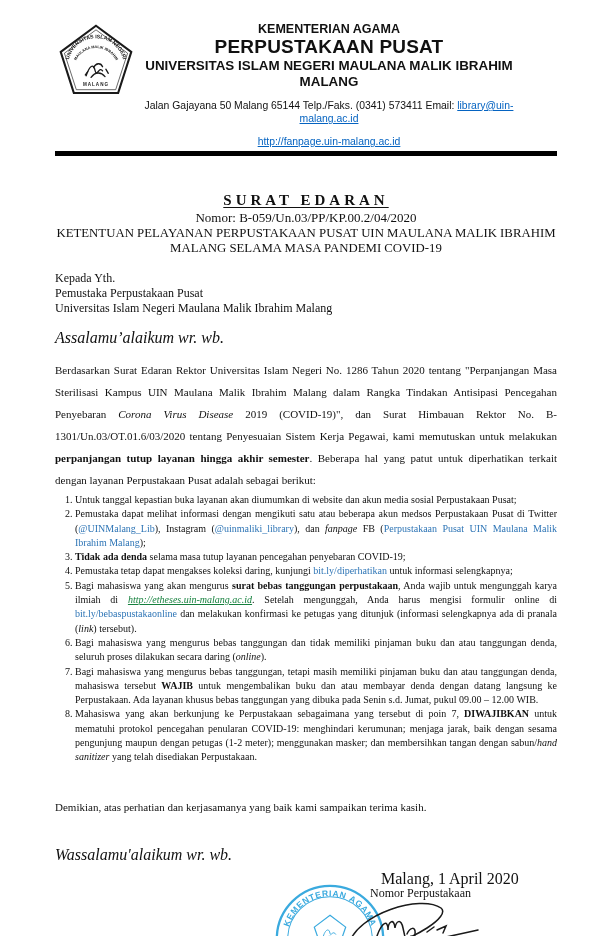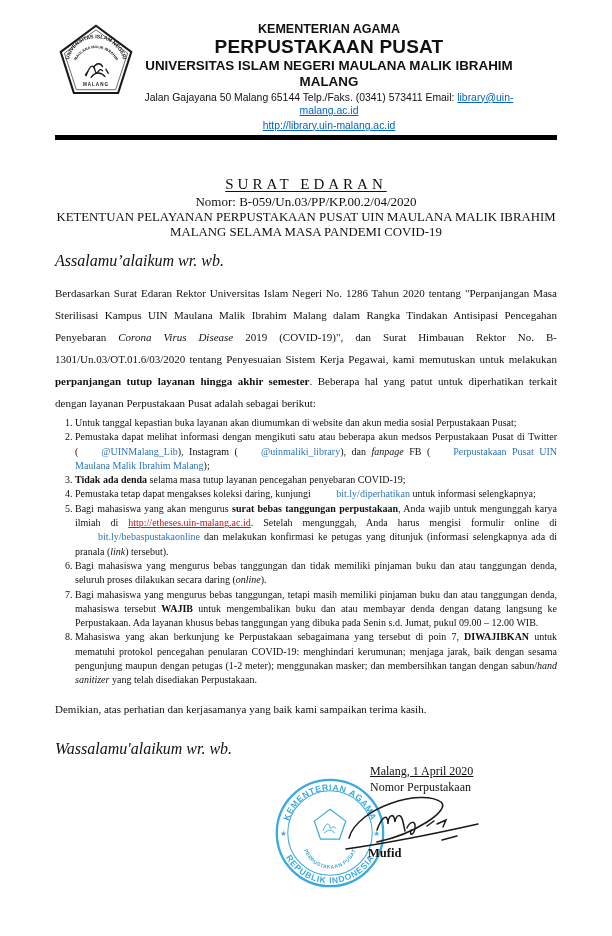--- a/index.html
+++ b/index.html
@@ -7,47 +7,47 @@
   body { width:612px; height:936px; font-family:"Liberation Serif", serif; color:#111; }
   .page { width:612px; height:936px; padding:18px 55px 0 55px; position:relative; overflow:hidden; background:#fff; }
 
   
   .letterhead { display:flex; align-items:flex-start; }
   .lh-logo { width:82px; height:82px; flex:0 0 82px; margin-top:2px; }
   .lh-text { flex:1; text-align:center; font-family:"Liberation Sans", sans-serif; padding-right:36px; padding-top:4px; }
   .lh-ministry { font-size:12.5px; font-weight:bold; line-height:1.15; }
   .lh-institution { font-size:19px; font-weight:bold; line-height:1.12; letter-spacing:.2px; }
   .lh-university { font-size:13.4px; font-weight:bold; line-height:1.2; }
-  .lh-address { font-size:10.4px; line-height:1.3; margin-top:1px; }
+  .lh-address { font-size:10.4px; line-height:1.3; margin-top:9px; }
   .hlink { color:#0563C1; text-decoration:underline; cursor:pointer; }
   .rule { margin-top:3px; height:3px; border-top:3px solid #000; border-bottom:2px solid #000; }
 
   
   .title-block { text-align:center; margin-top:17px; }
-  .doc-type { font-size:15px; font-weight:normal; letter-spacing:4px; text-decoration:underline; text-underline-offset:2px;margin-top:36px; }
+  .doc-type { font-size:15px; font-weight:bold; letter-spacing:4px; text-decoration:underline; text-underline-offset:2px;margin-top:36px; }
   .doc-number { font-size:13px; font-weight:normal; margin-top:1px; }
   .about { font-size:12.8px; font-weight:bold; margin-top:14px; }
   .subject { font-size:12.8px; font-weight:normal; line-height:1.12; }
 
   
   .recipient { margin-top:16px; font-size:12px; line-height:15px; }
   .salutation { margin-top:13px; font-size:16px; font-style:italic; }
   .body-par { margin-top:12px; font-size:11px; line-height:22px; text-align:justify; }
   ol.items { margin-top:2px; padding-left:20px; font-size:10px; line-height:14.3px; }
   ol.items li { text-align:justify; }
   .seg-b { font-weight:bold; }
   .seg-i { font-style:italic; }
-  .seg-link { color:#2E75B6;margin-left:23px; }
-  .seg-linku { color:#b91c1c; text-decoration:underline; }
-  .closing { margin-top:10px; }
-  .salam-close { margin-top:20px;font-style:italic; }
+  .seg-link { color:#2E75B6; }
+  .seg-linku { color:#15803d; text-decoration:underline;font-style:italic; }
+  .closing { margin-top:31px; }
+  .salam-close { margin-top:28px;font-style:italic; }
 
   
   .sig-block { position:relative; height:150px; margin-top:6px; }
-  .sig-date { position:absolute; left:315px; top:0; font-size:12px;text-decoration:underline; }
+  .sig-date { position:absolute; left:326px; top:0; font-size:16px; }
   .sig-role { position:absolute; left:315px; top:16px; font-size:12px; }
   .sig-stamp { position:absolute; left:218px; top:12px; width:114px; height:114px; }
   .sig-scribble { position:absolute; left:288px; top:22px; width:150px; height:70px; }
   .sig-name { position:absolute; left:313px; top:82px; font-size:12.5px; font-weight:bold; }
 </style>
 </head>
 <body>
 
 <div class="page">
 
@@ -71,33 +71,38 @@
         <path d="M47,58 C50,52 56,52 58,57"></path>
         <path d="M40,63 l-3,4 M62,60 l3,5"></path>
       </g>
       <text x="50" y="81" text-anchor="middle" font-family="Liberation Sans, sans-serif" font-size="5.6" font-weight="bold" letter-spacing="1.2" fill="#1a1a1a">MALANG</text>
     </svg>
     <div class="lh-text">
       <div class="lh-ministry">KEMENTERIAN AGAMA</div>
       <div class="lh-institution">PERPUSTAKAAN PUSAT</div>
       <div class="lh-university">UNIVERSITAS ISLAM NEGERI MAULANA MALIK IBRAHIM MALANG</div>
       <div class="lh-address"><span>Jalan Gajayana 50 Malang 65144 Telp./Faks. (0341) 573411 Email: </span><span class="hlink">library@uin-malang.ac.id</span></div>
-      <div class="lh-address"><span class="hlink">http://library.uin-malang.ac.id</span></div>
+      <div class="lh-address"><span class="hlink">http://fanpage.uin-malang.ac.id</span></div>
     </div>
   </header>
 
   <div class="rule"></div>
 
   <section class="title-block">
     <div class="doc-type">SURAT EDARAN</div>
     <div class="doc-number">Nomor: B-059/Un.03/PP/KP.00.2/04/2020</div>
     <div class="subject">KETENTUAN PELAYANAN PERPUSTAKAAN PUSAT UIN MAULANA MALIK IBRAHIM</div>
     <div class="subject">MALANG SELAMA MASA PANDEMI COVID-19</div>
   </section>
 
+  <section class="recipient">
+    <div>Kepada Yth.</div>
+    <div>Pemustaka Perpustakaan Pusat</div>
+    <div>Universitas Islam Negeri Maulana Malik Ibrahim Malang</div>
+  </section>
 
   <p class="salutation">Assalamu’alaikum wr. wb.</p>
 
   <p class="body-par"><span>Berdasarkan Surat Edaran Rektor Universitas Islam Negeri No. 1286 Tahun 2020 tentang "Perpanjangan Masa Sterilisasi Kampus UIN Maulana Malik Ibrahim Malang dalam Rangka Tindakan Antisipasi Pencegahan Penyebaran </span><span class="seg-i">Corona Virus Disease</span><span> 2019 (COVID-19)", dan Surat Himbauan Rektor No. B-1301/Un.03/OT.01.6/03/2020 tentang Penyesuaian Sistem Kerja Pegawai, kami memutuskan untuk melakukan </span><span class="seg-b">perpanjangan tutup layanan hingga akhir semester</span><span>. Beberapa hal yang patut untuk diperhatikan terkait dengan layanan Perpustakaan Pusat adalah sebagai berikut:</span></p>
 
   <ol class="items">
       <li><span>Untuk tanggal kepastian buka layanan akan diumumkan di website dan akun media sosial Perpustakaan Pusat;</span></li>
       <li><span>Pemustaka dapat melihat informasi dengan mengikuti satu atau beberapa akun medsos Perpustakaan Pusat di Twitter (</span><span class="seg-link">@UINMalang_Lib</span><span>), Instagram (</span><span class="seg-link">@uinmaliki_library</span><span>), dan </span><span class="seg-i">fanpage</span><span> FB (</span><span class="seg-link">Perpustakaan Pusat UIN Maulana Malik Ibrahim Malang</span><span>);</span></li>
       <li><span class="seg-b">Tidak ada denda</span><span> selama masa tutup layanan pencegahan penyebaran COVID-19;</span></li>
       <li><span>Pemustaka tetap dapat mengakses koleksi daring, kunjungi </span><span class="seg-link">bit.ly/diperhatikan</span><span> untuk informasi selengkapnya;</span></li>

